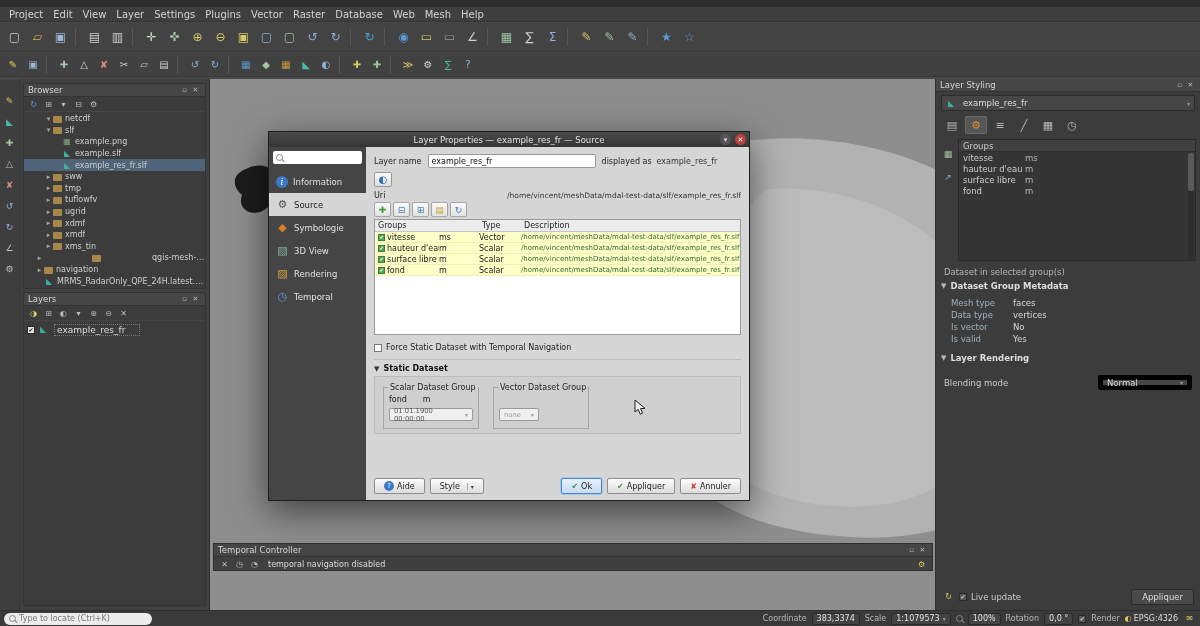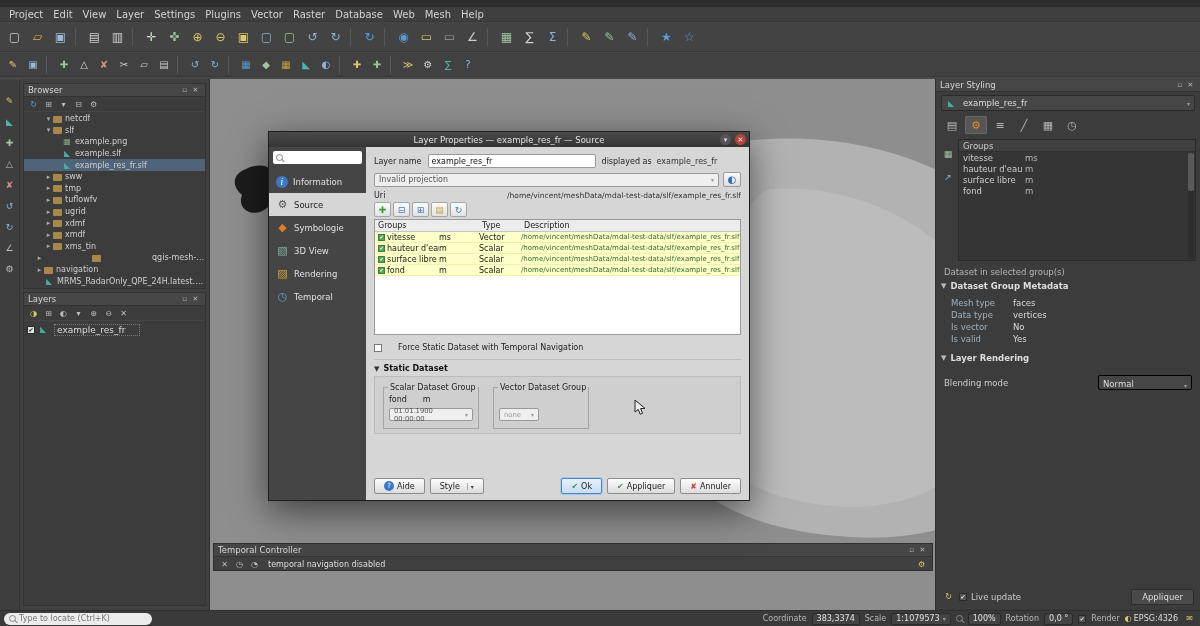--- a/index.html
+++ b/index.html
@@ -65,21 +65,21 @@
 .ls-scroll{position:absolute;top:13px;right:1px;width:6px;bottom:1px;background:#2e2e2e}
 .ls-scroll .thumb{position:absolute;top:0;left:0;right:0;height:38px;background:#5a5a5a;border-radius:2px}
 .ls-note{position:absolute;top:188px;left:8px;color:#b5b5b5}
 .ls-section{position:absolute;left:5px;display:flex;align-items:center;gap:4px;font-weight:bold;color:#dedede}
 .sec-arr{font-size:7px;color:#bbb}
 .meta-rows{position:absolute;top:218px;left:15px;right:6px}
 .meta-row{display:flex;height:12px;align-items:center}
 .mk{width:62px;color:#9fb0bd}
 .mv{color:#d8d8d8}
 .ls-blend{position:absolute;top:296px;left:8px;right:8px;display:flex;align-items:center;color:#ccc}
-.ls-select{margin-left:auto;width:94px;height:15px;background:#464646;border:1px solid #000000;border-radius:2px;display:flex;align-items:flex-end;padding:0 4px;color:#ddd}
+.ls-select{margin-left:auto;width:94px;height:15px;background:#464646;border:5px solid #000000;border-radius:2px;display:flex;align-items:center;padding:0 4px;color:#ddd}
 .ls-bottom{position:absolute;left:6px;right:6px;bottom:5px;height:17px;display:flex;align-items:center;gap:4px;color:#ccc}
 .ls-apply{margin-left:auto;height:16px;border:1px solid #2b2b2b;background:#4a4a4a;border-radius:2px;padding:0 10px;display:flex;align-items:center;color:#ddd}
 
 .statusbar{position:absolute;left:0;right:0;bottom:0;height:16px;background:#3a3a3a;border-top:1px solid #2e2e2e;display:flex;align-items:center;gap:5px;padding:0 4px;font-size:8px;color:#ccc}
 .locator{width:148px;height:12px;background:#ececec;border-radius:6px;color:#777;display:flex;align-items:center;gap:3px;padding:0 5px}
 .magico{width:7px;height:7px;border:1px solid #888;border-radius:50%;position:relative;flex:none}
 .magico::after{content:"";position:absolute;width:4px;height:1px;background:#888;transform:rotate(45deg);right:-3px;bottom:-1px}
 .sb-label{color:#b9b9b9}
 .sb-field{height:12px;background:#434343;border:1px solid #2a2a2a;border-radius:2px;display:flex;align-items:center;padding:0 4px;color:#e2e2e2}
 .sb-field .arr{margin-left:3px}
@@ -119,21 +119,21 @@
 .dsh.h1{width:104px}
 .dsh.h2{width:42px}
 .dsh.h3{flex:1}
 .ds-row{display:flex;height:11px;align-items:center;background:#ffffc8;border-bottom:1px solid #f0f0b0}
 .ds-row .cbx{margin:0 2px 0 3px;width:7px;height:7px;font-size:5px}
 .dc{white-space:nowrap;overflow:hidden}
 .dc.n{width:52px;color:#1a1a1a}
 .dc.u{width:40px;color:#1a1a1a}
 .dc.t{width:42px;color:#1a1a1a}
 .dc.d{flex:1;color:#2f6b2f;font-size:7px}
-.force-row{margin-top:8px;display:flex;align-items:flex-end;gap:16px;color:#222}
+.force-row{margin-top:8px;display:flex;align-items:flex-end;gap:4px;color:#222}
 .force-row .cbx{background:#fff;border-color:#777}
 .static-head{margin-top:7px;display:flex;align-items:center;gap:4px;font-weight:bold;color:#111;border-top:1px solid #bdbdbd;padding-top:4px}
 .static-head .sec-arr{color:#333}
 .static-panel{margin-top:3px;height:58px;background:#cfcfcf;border:1px solid #bbb;display:flex;gap:14px;padding:10px 8px 4px}
 .gbox{width:96px;border:1px solid #a5a5a5;position:relative;padding:7px 5px 4px}
 .gbox .gtitle{position:absolute;top:-5px;left:4px;background:#cfcfcf;padding:0 2px;color:#222;white-space:nowrap}
 .gbox .grow{display:flex;gap:16px;color:#222}
 .gbox .combo{margin-top:4px;font-size:6.8px;height:13px}
 .vg .combo{width:40px;color:#999}
 .dlg-buttons{position:absolute;left:8px;right:8px;bottom:6px;display:flex;gap:5px;align-items:center}
@@ -549,24 +549,20 @@
           </div>
       </div>
       <div class="dlg-main">
         <div class="fr" style="margin-top:2px">
           <span class="lbl">Layer name</span>
           <input class="inp name-input" value="example_res_fr" style="">
           <span class="lbl">displayed as</span>
           <span class="disp-val">example_res_fr</span>
         </div>
         <div class="crs-row">
-          <div class="combo crs-combo">
-            <span>Invalid projection</span>
-            <span class="arr">▾</span>
-          </div>
           <span class="globe-btn">◐</span>
         </div>
         <div class="uri-row">
           <span class="lbl">Uri</span>
           <span class="uri-val">/home/vincent/meshData/mdal-test-data/slf/example_res_fr.slf</span>
         </div>
         <div class="ds-tools">
             <span class="tbtn ds" style="color: rgb(61, 154, 61);">✚</span>
             <span class="tbtn ds" style="color: rgb(74, 127, 192);">⊟</span>
             <span class="tbtn ds" style="color: rgb(74, 127, 192);">⊞</span>

